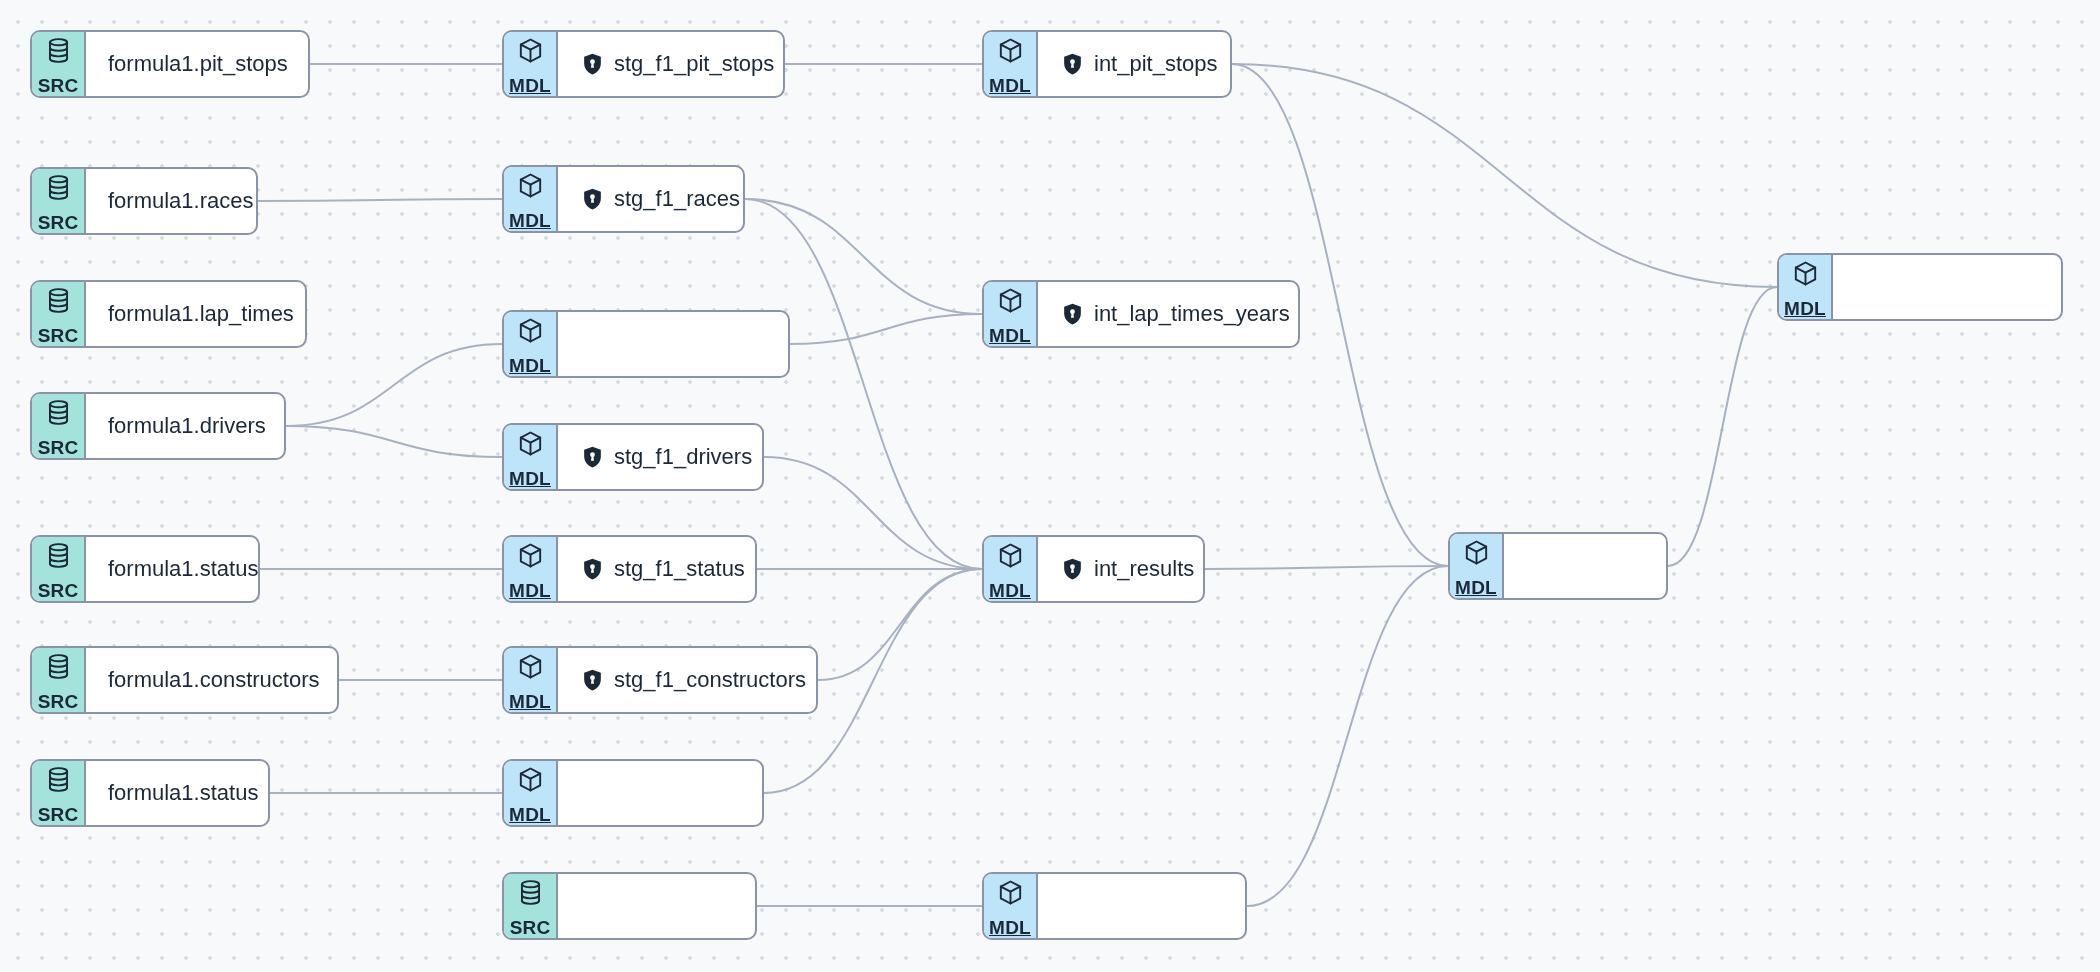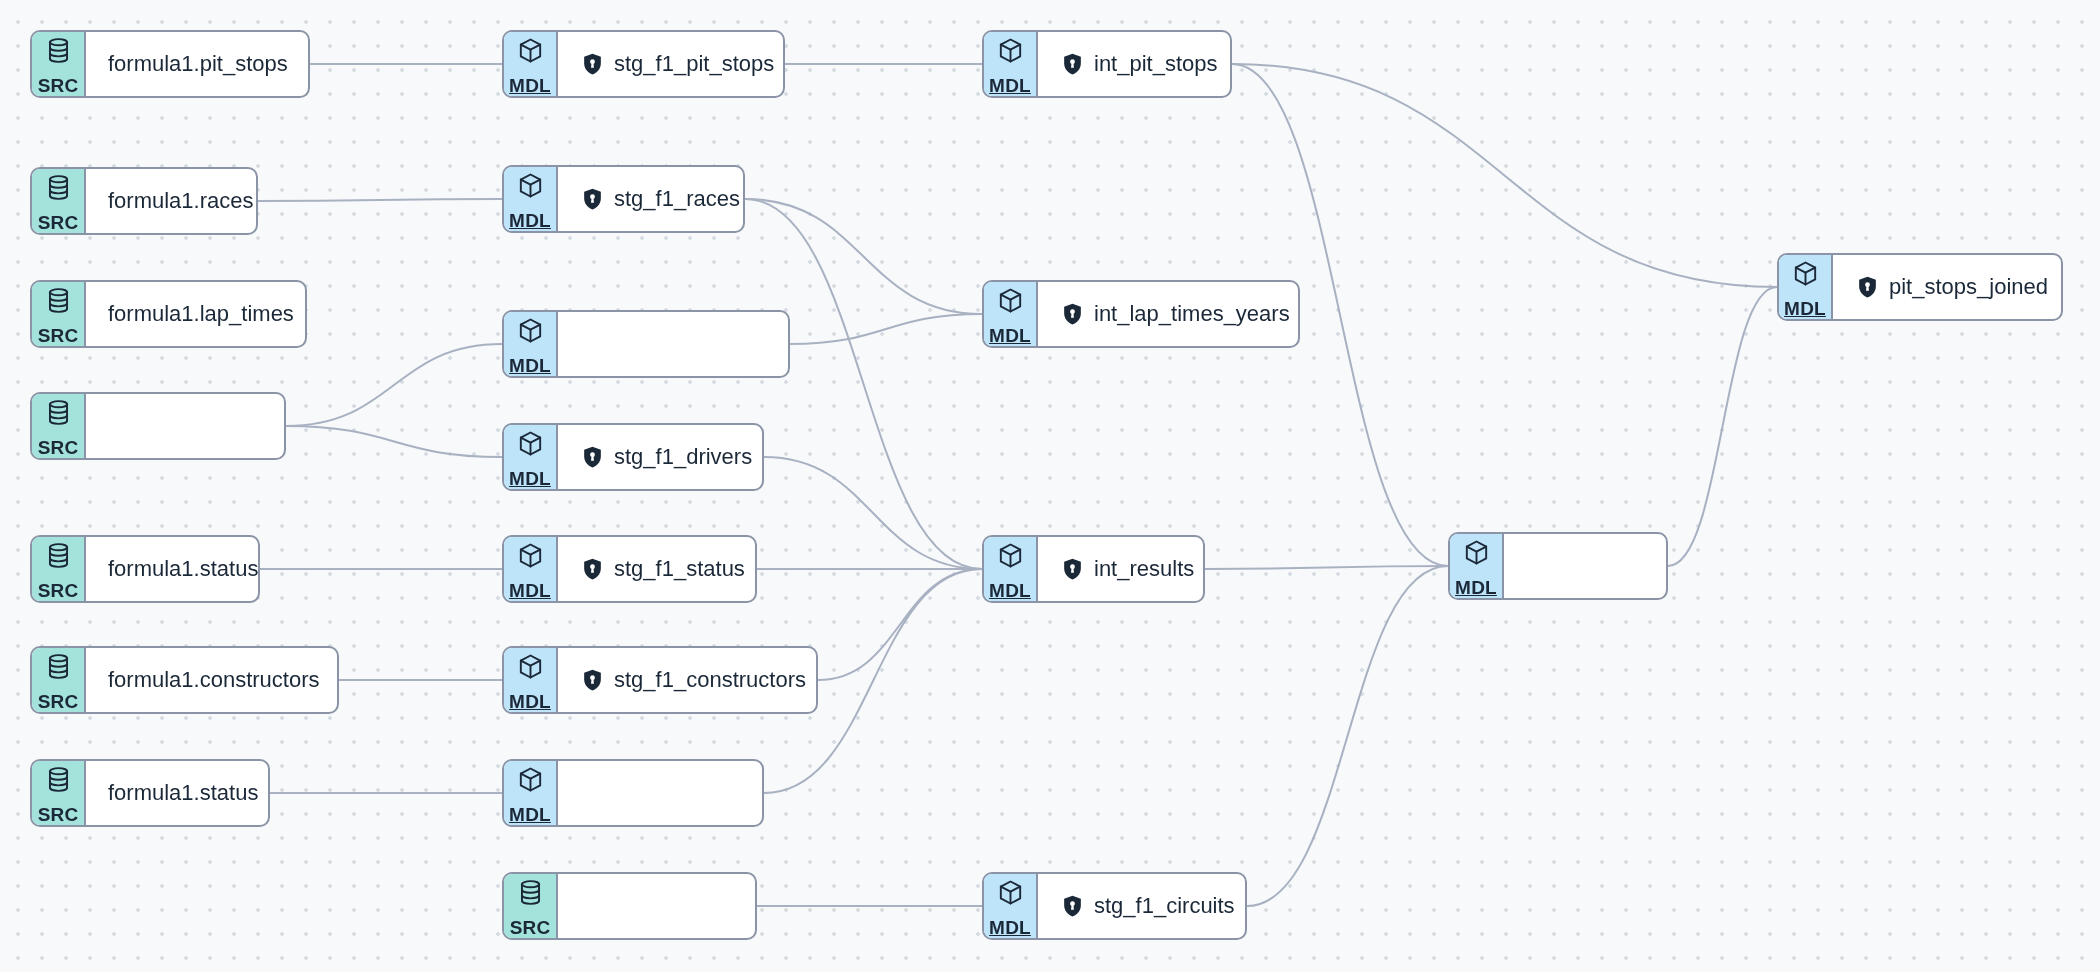--- a/index.html
+++ b/index.html
@@ -167,20 +167,24 @@
           <path d="M4.4 4.6 V19.4"></path>
           <path d="M19.6 4.6 V19.4"></path>
           <path d="M4.4 9.5 c0 1.5 3.4 2.7 7.6 2.7 s7.6 -1.2 7.6 -2.7"></path>
           <path d="M4.4 14.5 c0 1.5 3.4 2.7 7.6 2.7 s7.6 -1.2 7.6 -2.7"></path>
           <path d="M4.4 19.4 c0 1.5 3.4 2.7 7.6 2.7 s7.6 -1.2 7.6 -2.7"></path>
         </svg>
       </span>
 
       <span class="badge-label">SRC</span>
     </div>
+    <div class="node-body">
+
+      <span class="node-label">formula1.drivers</span>
+    </div>
   </div>
     <div class="node source" style="left: 30px; top: 535px; width: 230px; height: 68px;">
     <div class="badge">
       <span class="icon icon-db">
         <svg viewBox="0 0 24 24" fill="none" stroke="#1b2838" stroke-width="1.7" stroke-linecap="round">
           <ellipse cx="12" cy="4.6" rx="7.6" ry="2.7"></ellipse>
           <path d="M4.4 4.6 V19.4"></path>
           <path d="M19.6 4.6 V19.4"></path>
           <path d="M4.4 9.5 c0 1.5 3.4 2.7 7.6 2.7 s7.6 -1.2 7.6 -2.7"></path>
           <path d="M4.4 14.5 c0 1.5 3.4 2.7 7.6 2.7 s7.6 -1.2 7.6 -2.7"></path>
@@ -397,30 +401,20 @@
 
       <span class="icon icon-cube">
         <svg viewBox="0 0 24 24" fill="none" stroke="#1b2838" stroke-width="1.7" stroke-linejoin="round" stroke-linecap="round">
           <path d="M12 2.2 L20.6 6.7 V17.3 L12 21.8 L3.4 17.3 V6.7 Z"></path>
           <path d="M3.4 6.7 L12 11.2 L20.6 6.7"></path>
           <path d="M12 11.2 V21.8"></path>
         </svg>
       </span>
       <span class="badge-label">MDL</span>
     </div>
-    <div class="node-body">
-      <span class="shield">
-        <svg viewBox="0 0 24 24">
-          <path fill="#1b2838" d="M12 1.6 L20 4.6 V10.8 C20 16 16.6 19.8 12 21.6 C7.4 19.8 4 16 4 10.8 V4.6 Z"></path>
-          <circle cx="12" cy="9.3" r="2.3" fill="#ffffff"></circle>
-          <path fill="#ffffff" d="M11.1 10.4 h1.8 l0.5 4.6 h-2.8 Z"></path>
-        </svg>
-      </span>
-      <span class="node-label">stg_f1_circuits</span>
-    </div>
   </div>
     <div class="node model" style="left: 982px; top: 30px; width: 250px; height: 68px;">
     <div class="badge">
 
       <span class="icon icon-cube">
         <svg viewBox="0 0 24 24" fill="none" stroke="#1b2838" stroke-width="1.7" stroke-linejoin="round" stroke-linecap="round">
           <path d="M12 2.2 L20.6 6.7 V17.3 L12 21.8 L3.4 17.3 V6.7 Z"></path>
           <path d="M3.4 6.7 L12 11.2 L20.6 6.7"></path>
           <path d="M12 11.2 V21.8"></path>
         </svg>
@@ -502,24 +496,14 @@
 
       <span class="icon icon-cube">
         <svg viewBox="0 0 24 24" fill="none" stroke="#1b2838" stroke-width="1.7" stroke-linejoin="round" stroke-linecap="round">
           <path d="M12 2.2 L20.6 6.7 V17.3 L12 21.8 L3.4 17.3 V6.7 Z"></path>
           <path d="M3.4 6.7 L12 11.2 L20.6 6.7"></path>
           <path d="M12 11.2 V21.8"></path>
         </svg>
       </span>
       <span class="badge-label">MDL</span>
     </div>
-    <div class="node-body">
-      <span class="shield">
-        <svg viewBox="0 0 24 24">
-          <path fill="#1b2838" d="M12 1.6 L20 4.6 V10.8 C20 16 16.6 19.8 12 21.6 C7.4 19.8 4 16 4 10.8 V4.6 Z"></path>
-          <circle cx="12" cy="9.3" r="2.3" fill="#ffffff"></circle>
-          <path fill="#ffffff" d="M11.1 10.4 h1.8 l0.5 4.6 h-2.8 Z"></path>
-        </svg>
-      </span>
-      <span class="node-label">pit_stops_joined</span>
-    </div>
   </div>
   </div>
 
 </body></html>

